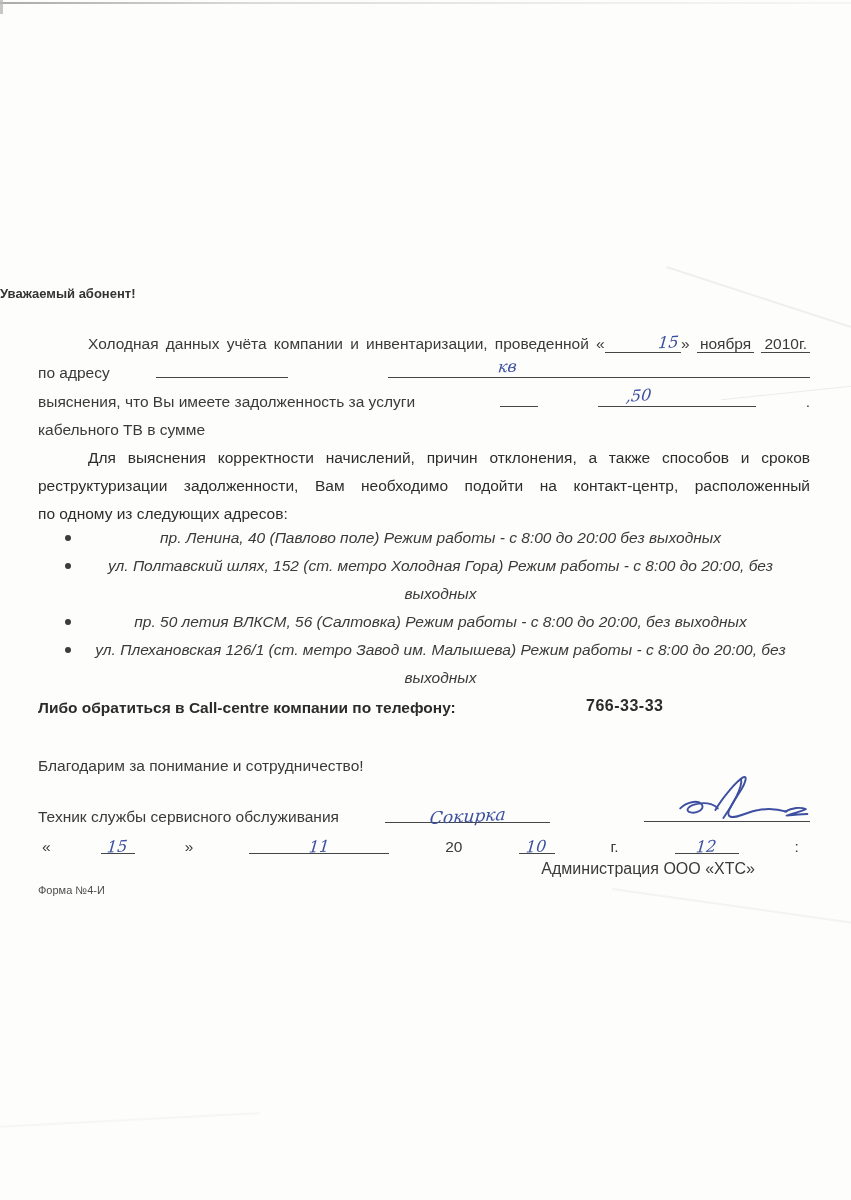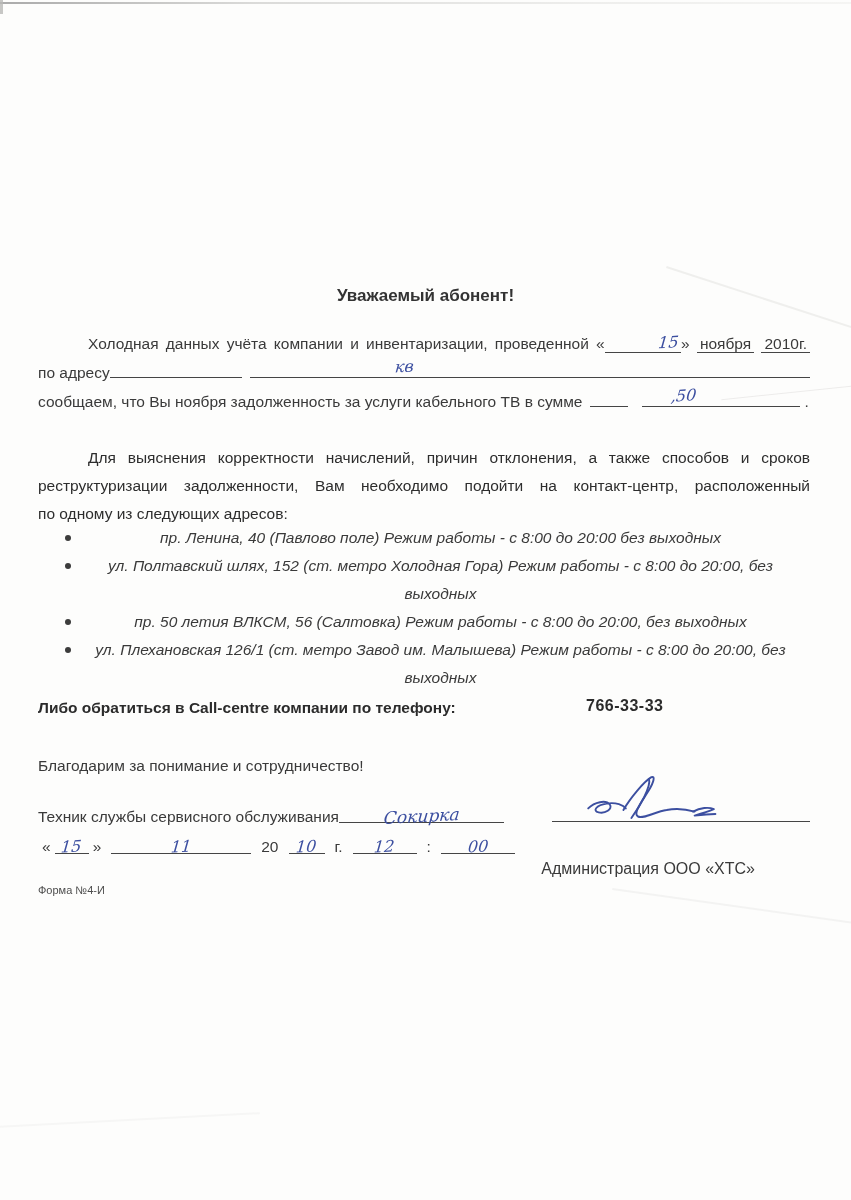--- a/index.html
+++ b/index.html
@@ -12,33 +12,33 @@
   
   .edge-top{position:absolute;top:2px;left:0;width:100%;height:2px;
     background:linear-gradient(90deg,#8f8f8f,#cfcfcd 30%,#e9e9e7 70%,#f2f2f0);opacity:.75;}
   .edge-left-notch{position:absolute;top:0;left:0;width:3px;height:14px;background:#b9b9b7;opacity:.8;}
   .crease{position:absolute;background:rgba(120,118,112,0.10);pointer-events:none;}
   .crease.c1{top:300px;right:-30px;width:220px;height:2px;transform:rotate(18deg);}
   .crease.c2{top:392px;right:-10px;width:140px;height:1px;transform:rotate(-6deg);background:rgba(120,118,112,0.12);}
   .crease.c3{top:906px;right:-20px;width:260px;height:2px;transform:rotate(8deg);background:rgba(120,118,112,0.07);}
   .crease.c4{top:1120px;left:-40px;width:300px;height:2px;transform:rotate(-3deg);background:rgba(120,118,112,0.05);}
 
-  .title{position:absolute;top:286px;left:0;width:100%;text-align:center;
-    font-weight:bold;font-size:17px;color:#333;}
+  .title{position:absolute;top:286px;left:0;width:100%;
+    font-weight:bold;font-size:13px;color:#333;}
 
   .block{position:absolute;left:38px;right:41px;line-height:28px;}
   .just{text-align:justify;text-align-last:justify;}
   .indent{text-indent:50px;}
 
   .para1{top:330px;}
   .notice{top:444px;font-weight:normal;color:#2d2d2d;}
 
   .u{border-bottom:1.5px solid #454545;padding:0 3px;}
   .blank{display:inline-block;border-bottom:1.5px solid #454545;height:19px;vertical-align:bottom;position:relative;text-align:center;}
-  .flexline{display:flex;align-items:baseline;}
+  .flexline{display:flex;align-items:baseline;gap:46px;}
   .fill{flex:1;}
   .gap8{width:8px;flex:0 0 8px;border:none !important;}
 
   .hw{font-family:"DejaVu Serif","Liberation Serif",serif;font-style:italic;
     color:#3c4fa0;display:inline-block;transform:skewX(-8deg) rotate(-3deg);
     font-size:16px;line-height:1;}
   .hw-abs{position:absolute;top:1px;}
 
   .bullets{top:524px;margin:0;padding:0;list-style:none;font-style:italic;}
   .bullets li{position:relative;padding-left:50px;max-width:705px;text-align:center;}
@@ -94,21 +94,21 @@
     </div>
     <div class="flexline">
       <span>по адресу</span>
       <span class="blank addr-blank1"></span>
       <span class="gap8"></span>
       <span class="blank fill">
         <span class="hw hw-abs" style="left:26%;">кв</span>
       </span>
     </div>
     <div class="flexline">
-      <span>сообщаем, что Вы ноября задолженность за услуги кабельного ТВ в сумме</span>
+      <span>выяснения, что Вы имеете задолженность за услуги кабельного ТВ в сумме</span>
       <span class="blank sum-blank1"></span>
       <span class="blank sum-blank2">
         <span class="hw hw-abs" style="left:18%;">,50</span>
       </span>
       <span>.</span>
     </div>
   </div>
 
   <div class="block notice">
     <div class="just indent">Для выяснения корректности начислений, причин отклонения, а также способов и сроков</div>

